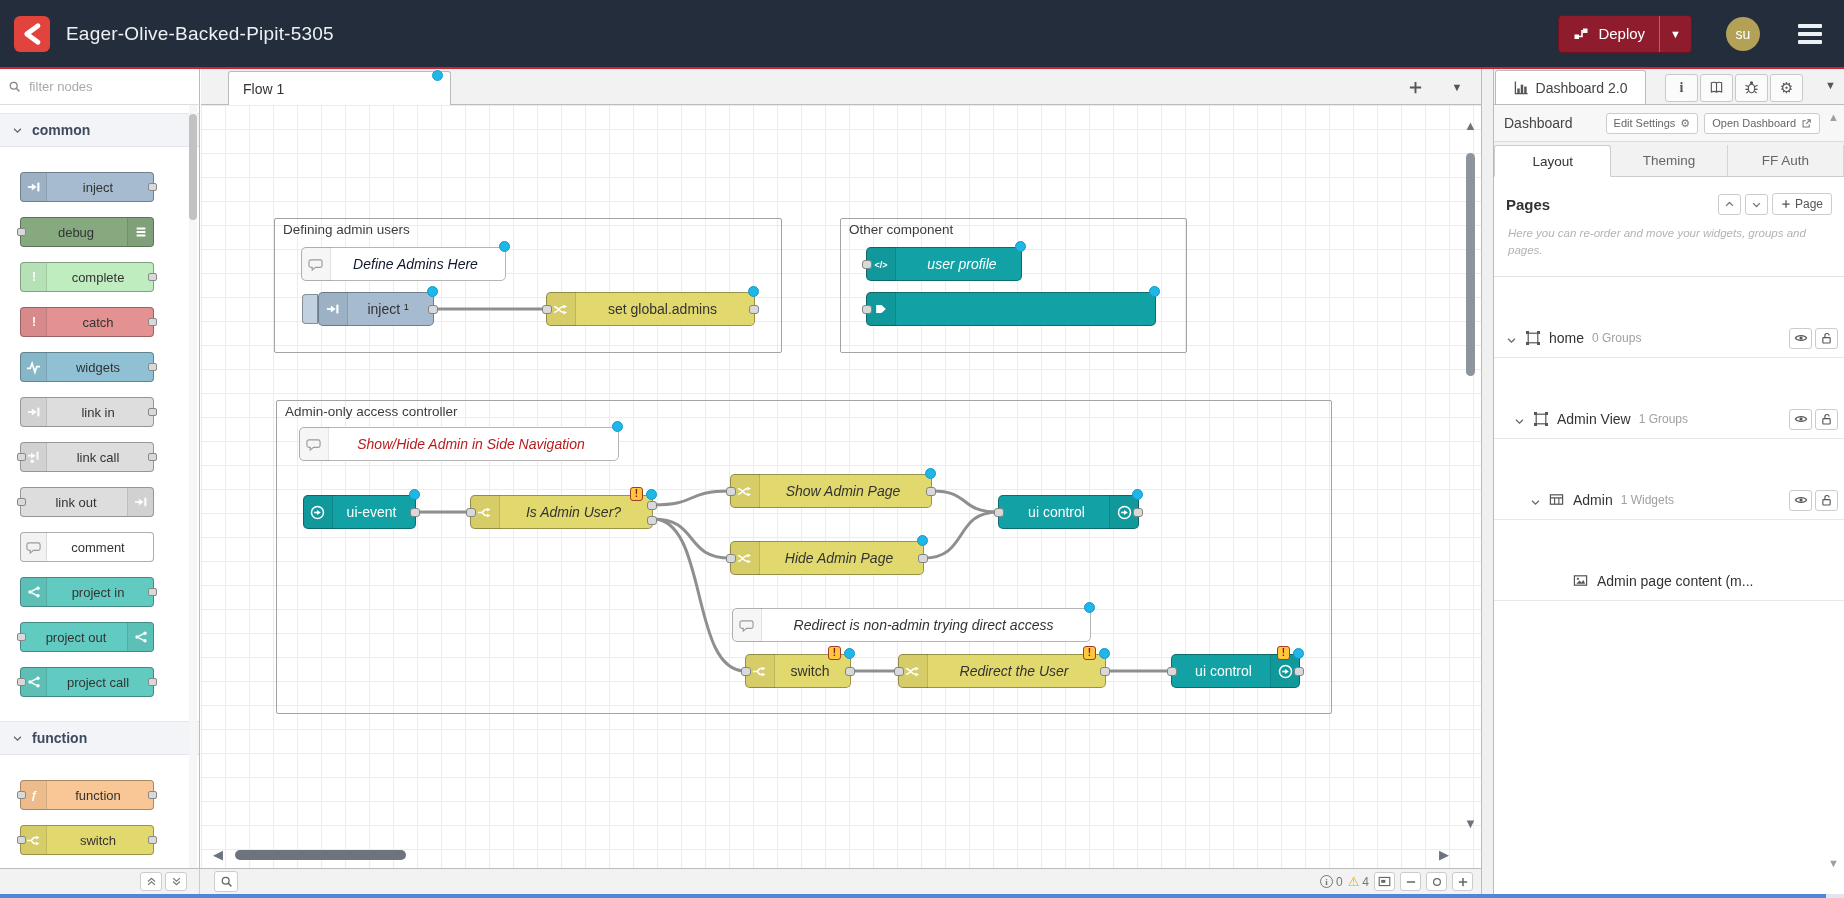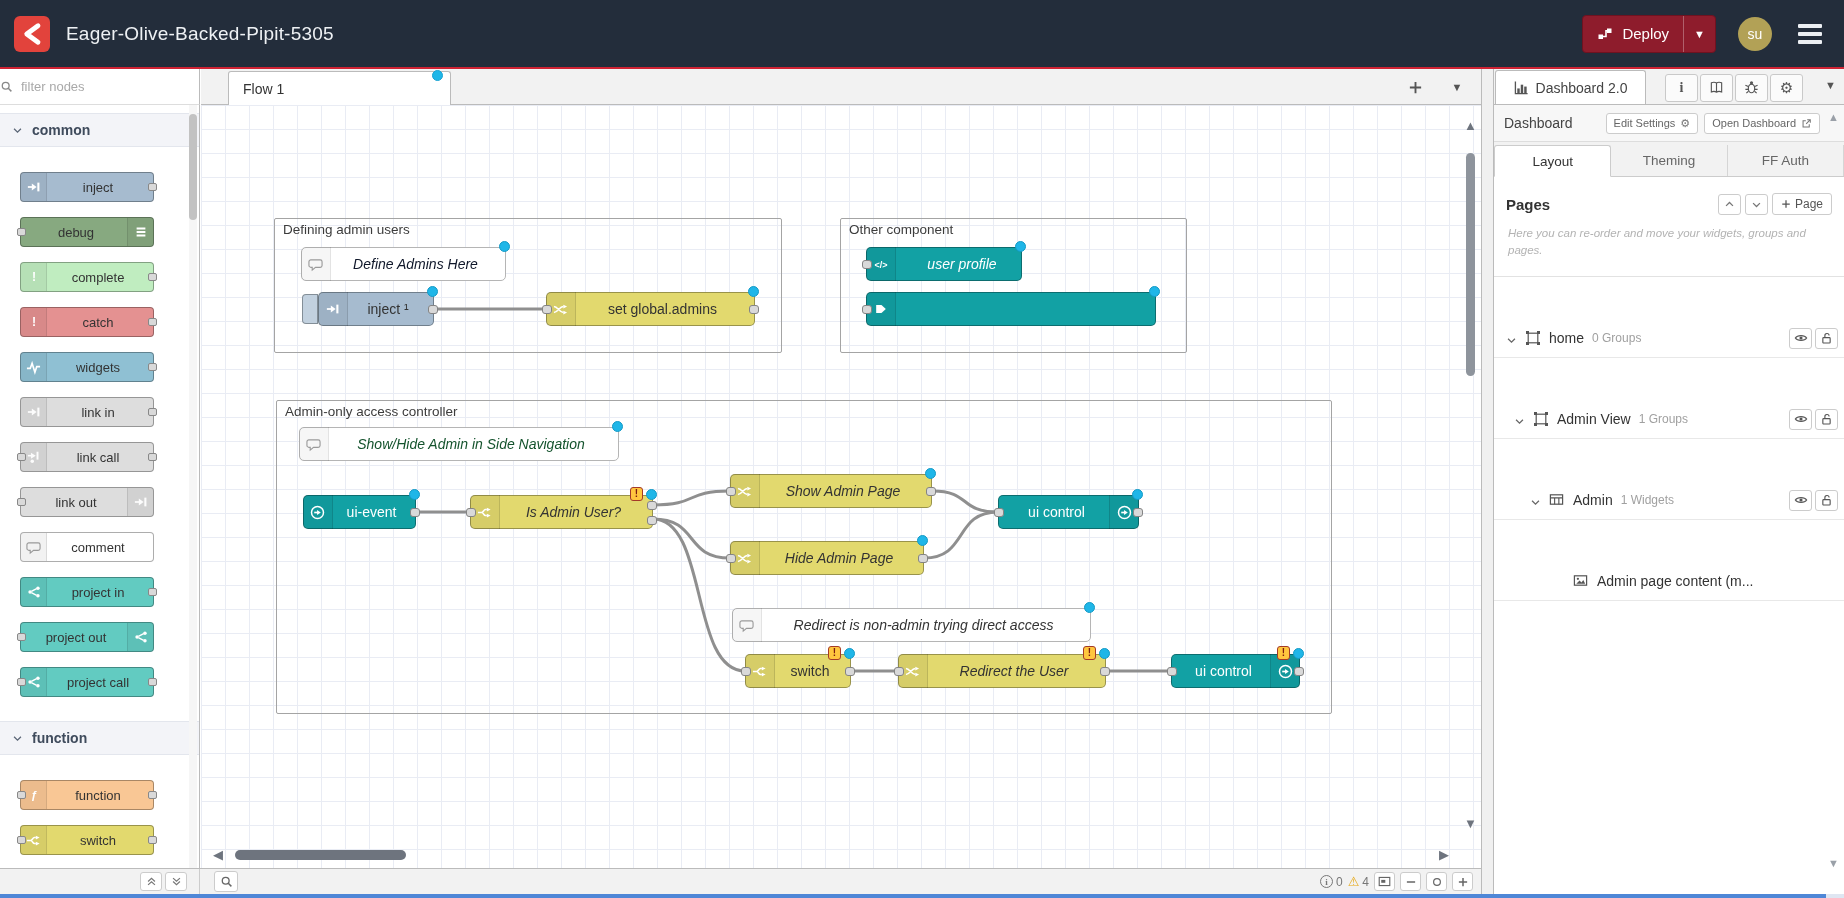--- a/index.html
+++ b/index.html
@@ -6,35 +6,35 @@
   .stage{position:relative;width:1844px;height:898px;overflow:hidden;
     font-family:"Liberation Sans",sans-serif;background:#fff;}
   .stage *{box-sizing:border-box;}
 
   
   .header{position:absolute;left:0;top:0;width:100%;height:67px;background:#232d3b;
     display:flex;align-items:center;}
   .logo{width:36px;height:36px;margin-left:14px;background:#e2433c;border-radius:6px;
     display:flex;align-items:center;justify-content:center;}
   .app-title{color:#eef1f4;font-size:19px;margin-left:16px;letter-spacing:.2px;}
-  .header-right{position:absolute;right:18px;display:flex;align-items:center;gap:22px;}
+  .header-right{position:absolute;right:18px;display:flex;align-items:center;gap:34px;}
   .deploy-btn{display:flex;align-items:center;height:38px;background:#8e1c2c;border:1px solid #6f1220;
     border-radius:4px;color:#fff;font-size:15px;cursor:pointer;}
   .deploy-main{display:flex;align-items:center;gap:9px;padding:0 14px;}
   .deploy-caret{padding:0 10px;border-left:1px solid rgba(255,255,255,.3);align-self:stretch;
     display:flex;align-items:center;font-size:11px;}
   .avatar{width:34px;height:34px;border-radius:50%;background:#b2a156;color:#fff;
     display:flex;align-items:center;justify-content:center;font-size:14px;}
   .hamburger{display:flex;flex-direction:column;gap:4px;cursor:pointer;padding:4px;}
   .hamburger div{width:24px;height:4px;background:#eceff3;border-radius:1px;}
   .red-line{position:absolute;left:0;top:67px;width:100%;height:2px;background:#cf2233;z-index:5;}
 
   
   .filter-row{position:absolute;left:0;top:69px;width:200px;height:36px;background:#fff;
-    border-right:1px solid #bbb;border-bottom:1px solid #ddd;display:flex;align-items:center;padding:0 0;gap:6px;}
+    border-right:1px solid #bbb;border-bottom:1px solid #ddd;display:flex;align-items:center;padding:0 8px;gap:6px;}
   .filter-row input{border:none;outline:none;font-size:13px;color:#555;width:150px;background:transparent;
     font-family:"Liberation Sans",sans-serif;}
   .filter-row input::placeholder{color:#a9a9a9;}
   .ws-tabbar{position:absolute;left:201px;top:69px;width:1280px;height:36px;background:#f2f2f2;
     border-bottom:1px solid #bbb;}
   .ws-tab{position:absolute;left:27px;top:2px;width:223px;height:34px;background:#fff;
     border:1px solid #bbb;border-bottom:none;border-radius:3px 3px 0 0;font-size:14px;color:#333;
     display:flex;align-items:center;padding-left:14px;}
   .tab-dot{position:absolute;top:-2px;right:7px;width:11px;height:11px;border-radius:50%;
     background:#1fb6e8;border:1px solid #17a2d2;}
@@ -499,21 +499,21 @@
           <div class="dot"></div>
         </div>
         <div class="node comment" style="left: 98px; top: 322px; width: 320px;">
           <div class="node-iconbox left">
             <span style="display: inline-flex; align-items: center; justify-content: center; color: rgb(154, 154, 154); width: 16px; height: 16px;">
               <svg viewBox="0 0 16 16" width="15" height="15">
                 <path d="M3 3 H13 C14 3 15 4 15 5 V9 C15 10 14 11 13 11 H8 L4.5 14 V11 H3 C2 11 1 10 1 9 V5 C1 4 2 3 3 3 Z" stroke="currentColor" stroke-width="1.2" fill="none"></path>
               </svg>
             </span>
           </div>
-          <div class="node-label" style="color: #14532d; font-style: italic; left: 32px; right: 8px;">Show/Hide Admin in Side Navigation</div>
+          <div class="node-label" style="color: #b91c1c; font-style: italic; left: 32px; right: 8px;">Show/Hide Admin in Side Navigation</div>
           <div class="dot"></div>
         </div>
         <div class="node" style="left: 102px; top: 390px; width: 113px; background: rgb(18, 161, 164);">
           <div class="node-iconbox left">
             <span style="display: inline-flex; align-items: center; justify-content: center; color: rgb(255, 255, 255); width: 16px; height: 16px;">
               <svg viewBox="0 0 16 16" width="15" height="15">
                 <circle cx="8" cy="8" r="6.4" stroke="currentColor" stroke-width="1.6" fill="none"></circle>
                 <path d="M4.5 8 H8.5" stroke="currentColor" stroke-width="1.8"></path>
                 <path d="M7.5 5.3 L11.5 8 L7.5 10.7 Z" fill="currentColor"></path>
               </svg>

